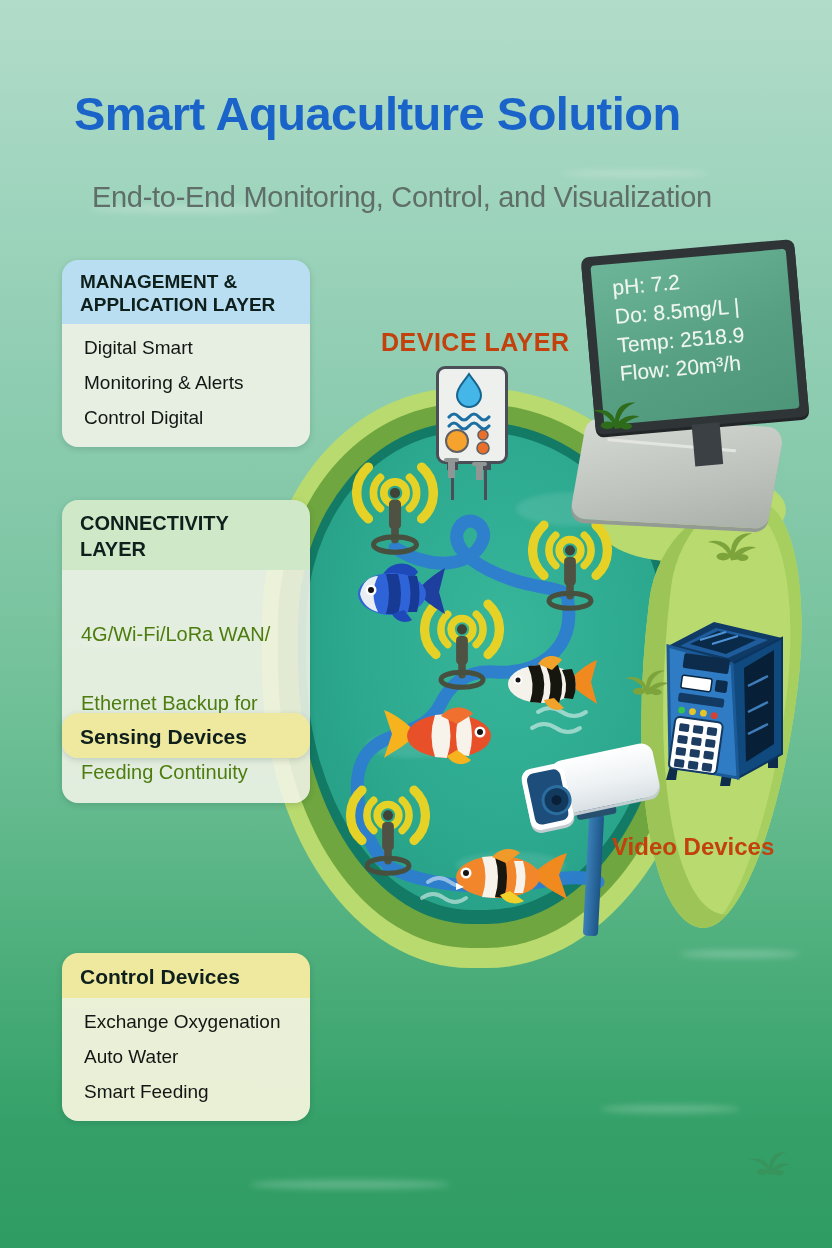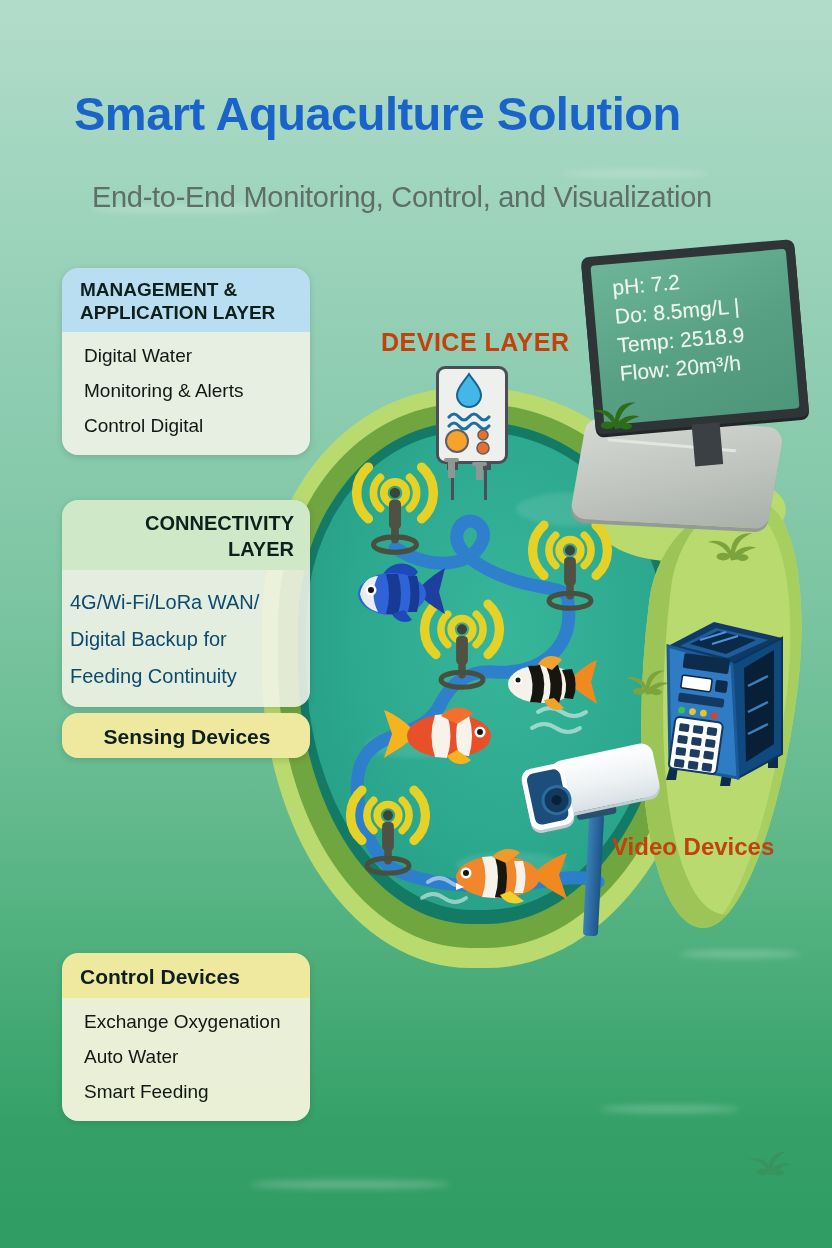--- a/index.html
+++ b/index.html
@@ -12,28 +12,28 @@
   
   .title{position:absolute;left:74px;top:86px;font-size:47px;font-weight:bold;letter-spacing:-.5px;color:#1a63c9;}
   .subtitle{position:absolute;left:92px;top:157px;font-size:29px;letter-spacing:-.3px;color:#5f6e69;margin-top:24px;}
   
   .panel{position:absolute;left:62px;width:248px;border-radius:16px;overflow:hidden;z-index:6;
          box-shadow:0 2px 6px rgba(30,60,50,.18);}
   .panel-header{padding:10px 16px 8px 18px;font-weight:800;color:#0e1f1c;}
   .panel-body{background:rgba(243,244,232,.88);}
   .panel-item{font-size:19px;color:#121714;padding-left:22px;height:35px;line-height:35px;}
   .hdr-blue{background:#badef1;font-size:19px;line-height:1.22;}
-  .hdr-green{background:#cfe9c8;font-size:20px;line-height:1.3;text-align:right;}
+  .hdr-green{background:#cfe9c8;font-size:20px;line-height:1.3;}
   .hdr-yellow{background:#efe9a0;font-size:21px;line-height:1.3;}
   .body-cream{background:rgba(248,246,224,.92);}
-  #panel-management{top:268px;}
+  #panel-management{top:260px;}
   #panel-connectivity{top:500px;}
-  #panel-sensing{top:713px;text-align:center;}
+  #panel-sensing{top:713px;}
   #panel-control{top:953px;}
-  .conn-line{font-size:20px;color:#0c4a6e;padding-left:8px;height:37px;line-height:37px;}
+  .conn-line{font-size:20px;color:#4d7c0f;padding-left:19px;height:37px;line-height:37px;margin-top:32px;}
   .pad-b{padding-bottom:12px;padding-top:6px;}
   
   .scene-label{position:absolute;font-weight:800;color:#c2410c;z-index:5;}
   #device-layer-label{left:381px;top:328px;font-size:25px;letter-spacing:.5px;}
   #video-devices-label{left:612px;top:833px;font-size:24px;}
   
   .pond-wrap{position:absolute;left:262px;top:388px;width:450px;height:580px;z-index:1;}
   .pond-l{position:absolute;border-radius:46% 54% 52% 48% / 42% 46% 58% 54%;}
   .pond-rim{inset:0;background:#b9da6e;}
   .pond-mid{inset:16px 18px 20px 16px;background:#6fa63f;}
@@ -314,31 +314,31 @@
 
 <div class="scene-label" id="device-layer-label">DEVICE LAYER</div>
 <div class="scene-label" id="video-devices-label">Video Devices</div>
 
 <div class="panel" id="panel-management">
   <div class="panel-header hdr-blue">
     <div>MANAGEMENT &amp;</div>
     <div>APPLICATION LAYER</div>
   </div>
   <div class="panel-body pad-b">
-    <div class="panel-item">Digital Water</div>
+    <div class="panel-item">Digital Smart</div>
     <div class="panel-item">Monitoring &amp; Alerts</div>
     <div class="panel-item">Control Digital</div>
   </div>
 </div>
 
 <div class="panel" id="panel-connectivity">
   <div class="panel-header hdr-green">CONNECTIVITY LAYER</div>
   <div class="panel-body pad-b" style="padding-top:14px;">
     <div class="conn-line">4G/Wi-Fi/LoRa WAN/</div>
-    <div class="conn-line">Digital Backup for</div>
+    <div class="conn-line">Ethernet Backup for</div>
     <div class="conn-line">Feeding Continuity</div>
   </div>
 </div>
 
 <div class="panel" id="panel-sensing">
   <div class="panel-header hdr-yellow">Sensing Devices</div>
 </div>
 
 <div class="panel" id="panel-control">
   <div class="panel-header hdr-yellow">Control Devices</div>

